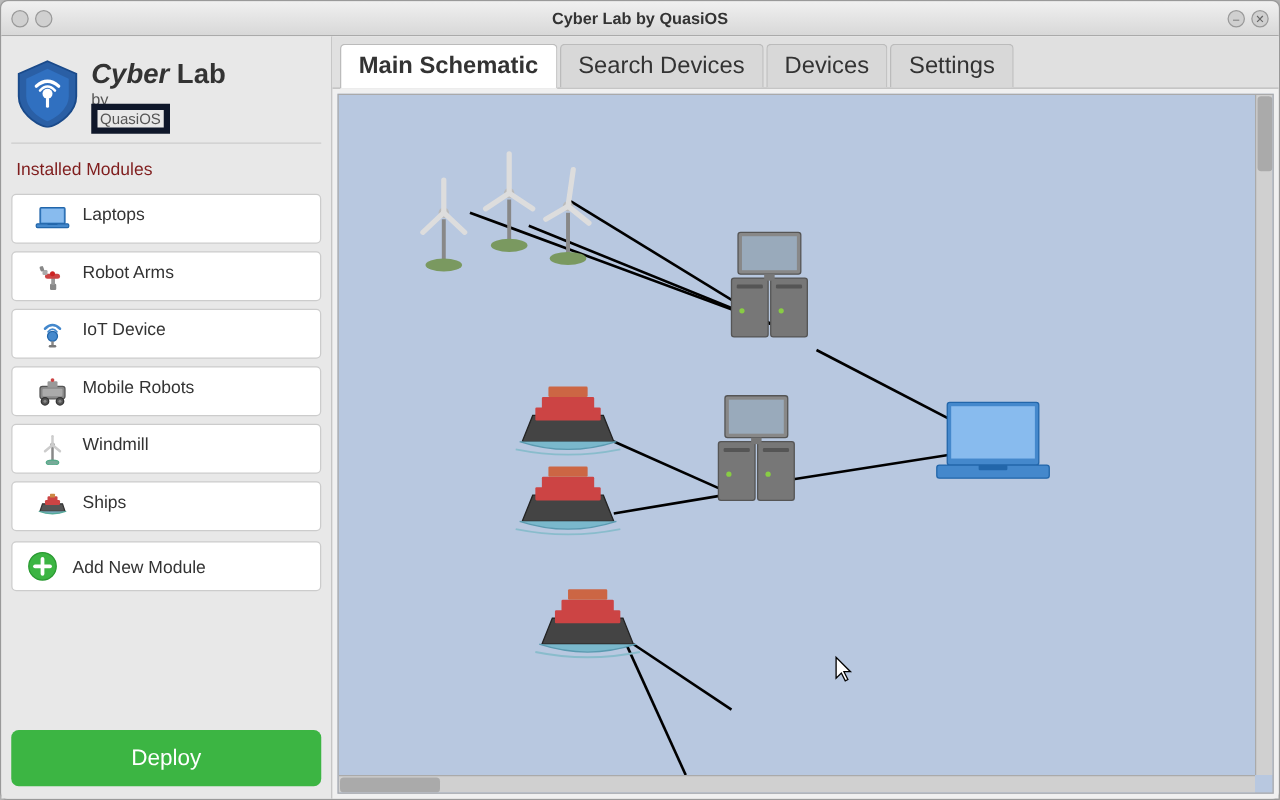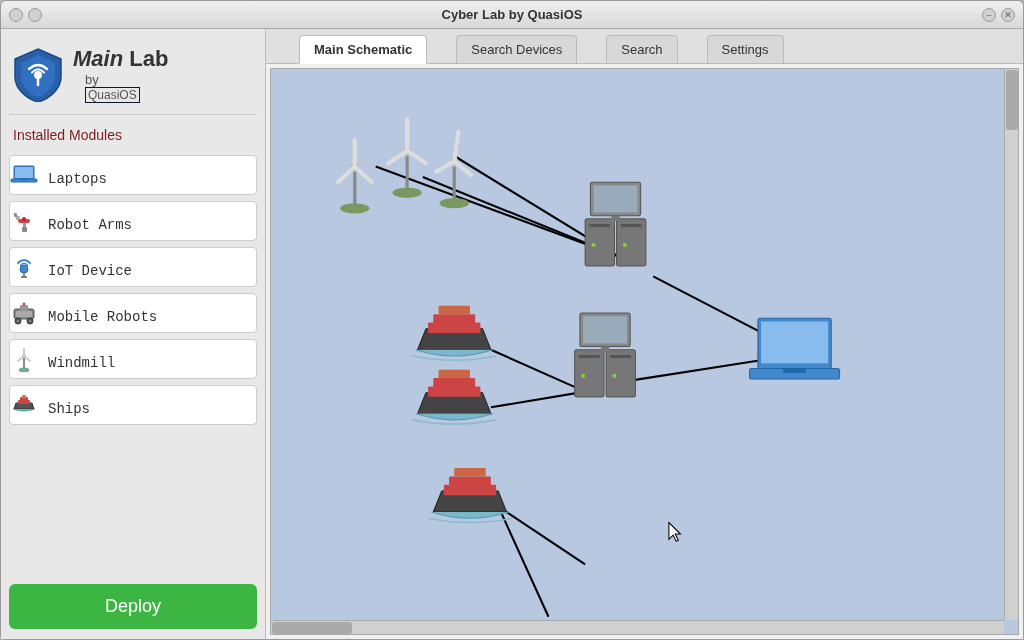--- a/index.html
+++ b/index.html
@@ -98,44 +98,42 @@
     .logo-text {
       font-size: 22px;
       font-weight: bold;
       color: #333;
       line-height: 1.1;
     }
 
     .logo-sub {
       font-size: 13px;
       color: #555;
-      margin-left: 12px;
     }
 
     .installed-modules-title {
       font-size: 14px;
       font-weight: normal;
       color: #7f1d1d;
       padding: 2px 4px 6px 4px;
     }
 
     .module-btn {
       display: flex;
-      align-items: flex-end;
+      align-items: flex-start;
       gap: 10px;
       background: white;
       border: 1px solid #ccc;
       border-radius: 4px;
-      padding: 7px 0;
+      padding: 7px 18px;
       cursor: pointer;
       font-size: 14px;
       color: #333;
       width: 100%;
       text-align: left;
-      font-family: Liberation Mono, monospace;
     }
 
     .module-icon {
       width: 28px;
       height: 24px;
       display: flex;
       align-items: center;
       justify-content: center;
       flex-shrink: 0;
     }
@@ -184,24 +182,23 @@
       padding: 6px 6px 0 6px;
       gap: 2px;
     }
 
     .tab {
       padding: 6px 14px;
       border: 1px solid #bbb;
       border-bottom: none;
       border-radius: 4px 4px 0 0;
       cursor: pointer;
-      font-size: 13px;
+      font-size: 19px;
       color: #333;
       background: #d8d8d8;
-      margin-left: 27px;
     }
 
     .tab.active {
       background: white;
       border-bottom: 1px solid white;
       margin-bottom: -1px;
       z-index: 1;
       font-weight: bold;
     }
 
@@ -290,24 +287,24 @@
           <path d="M25 2 L48 12 L48 30 C48 42 36 52 25 55 C14 52 2 42 2 30 L2 12 Z" fill="#2a5fa5" stroke="#1a4a8a" stroke-width="1.5"></path>
           <path d="M25 8 L42 16 L42 30 C42 39 33 47 25 50 C17 47 8 39 8 30 L8 16 Z" fill="#3070c0"></path>
 
           <circle cx="25" cy="28" r="4" fill="white"></circle>
           <path d="M16 22 Q25 14 34 22" fill="none" stroke="white" stroke-width="2.5" stroke-linecap="round"></path>
           <path d="M19 25.5 Q25 19 31 25.5" fill="none" stroke="white" stroke-width="2" stroke-linecap="round"></path>
           <line x1="25" y1="32" x2="25" y2="38" stroke="white" stroke-width="2.5" stroke-linecap="round"></line>
         </svg>
         <div>
           <div class="logo-text">
-            <span style="font-style:italic;">Main</span> Lab
+            <span style="font-style:italic;">Cyber</span> Lab
           </div>
           <div class="logo-sub">
-            by<br><span style="border:1px solid #0f172a;padding:0 2px;font-size:12px;">QuasiOS</span>
+            by<br><span style="border:5px solid #0f172a;padding:0 2px;font-size:12px;">QuasiOS</span>
           </div>
         </div>
       </div>
 
       <div class="installed-modules-title">Installed Modules</div>
 
       <button class="module-btn">
         <div class="module-icon">
           <svg width="28" height="22" viewBox="0 0 28 22">
             <rect x="4" y="2" width="20" height="13" rx="1" fill="#4488cc" stroke="#2266aa" stroke-width="1"></rect>
@@ -383,37 +380,47 @@
             <path d="M4 16 L6 10 L22 10 L24 16 Z" fill="#555" stroke="#333" stroke-width="1"></path>
             <rect x="8" y="7" width="12" height="4" rx="1" fill="#cc4444"></rect>
             <rect x="10" y="4" width="8" height="4" rx="1" fill="#cc4444"></rect>
             <path d="M3 16 Q14 20 25 16" fill="#7ab" stroke="#5a9" stroke-width="1"></path>
             <rect x="12" y="2" width="4" height="3" rx="0.5" fill="#cc8844"></rect>
           </svg>
         </div>
         <span>Ships</span>
       </button>
 
+      <button class="add-module-btn">
+        <div class="module-icon">
+          <svg width="24" height="24" viewBox="0 0 24 24">
+            <circle cx="12" cy="12" r="11" fill="#3cb543" stroke="#2a9a32" stroke-width="1"></circle>
+            <line x1="12" y1="6" x2="12" y2="18" stroke="white" stroke-width="3" stroke-linecap="round"></line>
+            <line x1="6" y1="12" x2="18" y2="12" stroke="white" stroke-width="3" stroke-linecap="round"></line>
+          </svg>
+        </div>
+        <span>Add New Module</span>
+      </button>
 
       <div style="flex:1;"></div>
 
       <button class="deploy-btn">Deploy</button>
     </div>
 
     <div class="main-area">
 
       <div class="tabs">
         <div class="tab active">
           <span>Main Schematic</span>
         </div>
         <div class="tab">
           <span>Search Devices</span>
         </div>
         <div class="tab">
-          <span>Search</span>
+          <span>Devices</span>
         </div>
         <div class="tab">
           <span>Settings</span>
         </div>
       </div>
 
       <div class="schematic-area">
         <div class="schematic-canvas">
           <svg class="network-diagram" viewBox="0 0 700 520">
 

